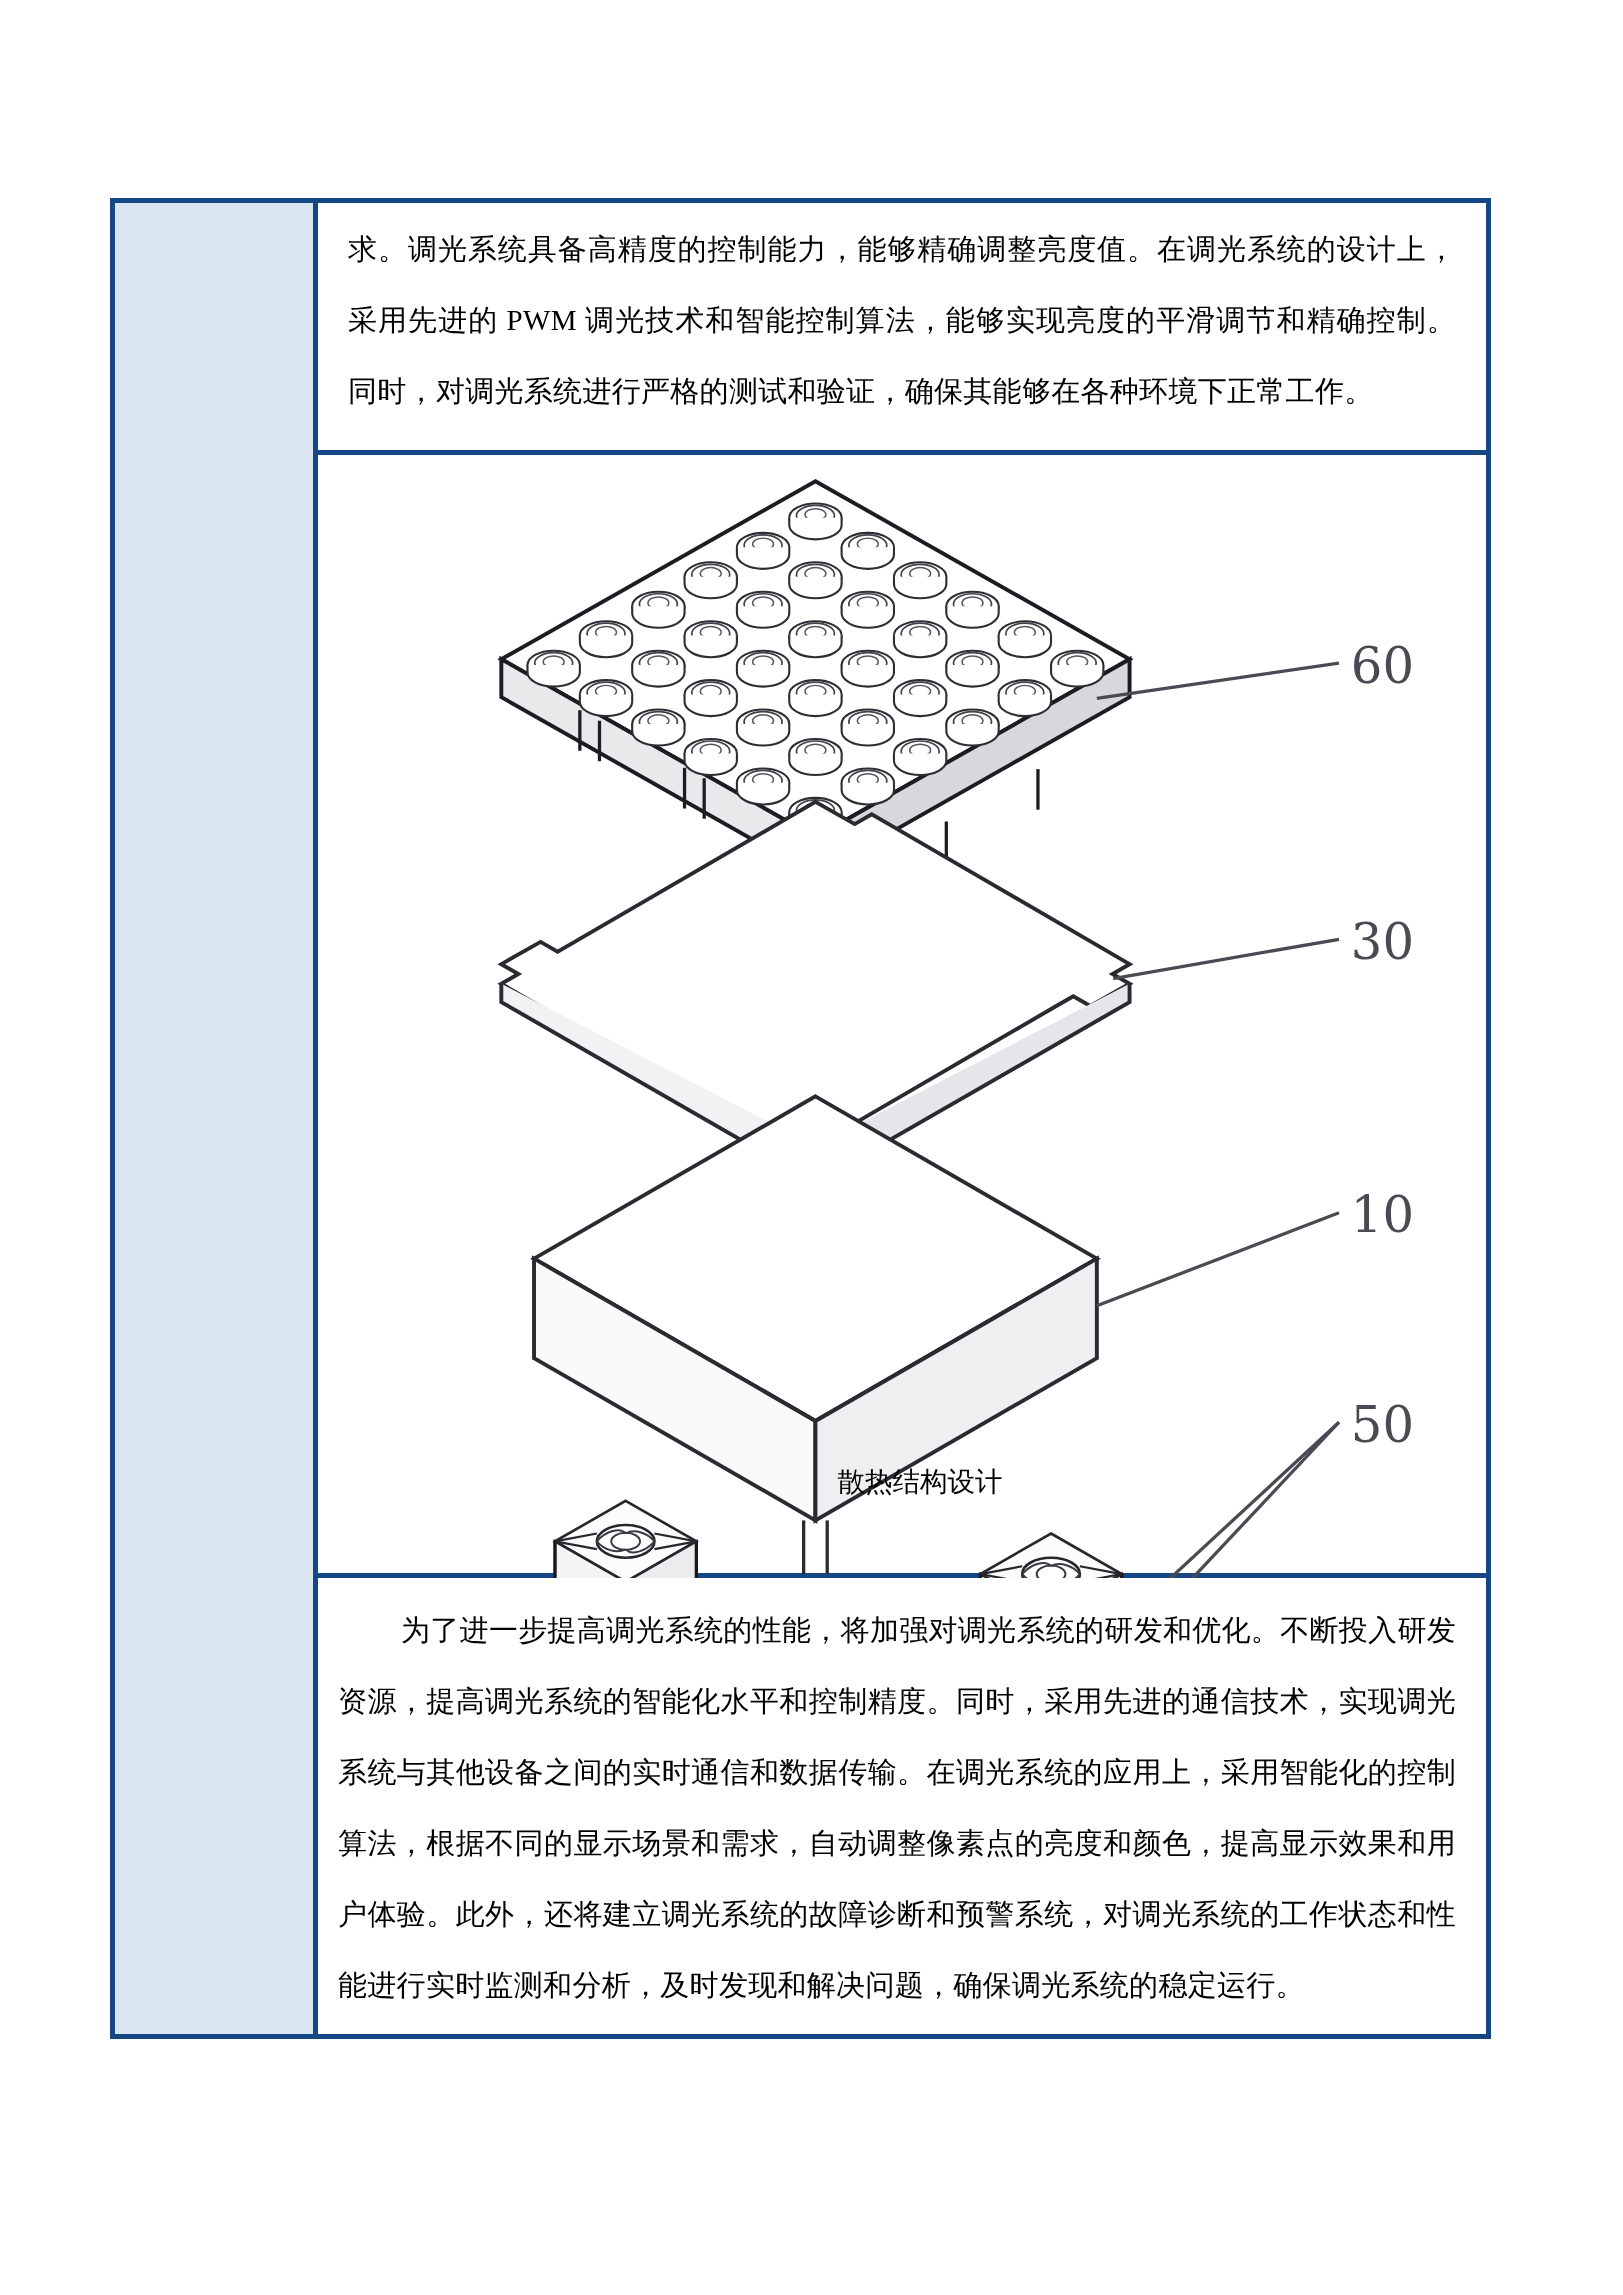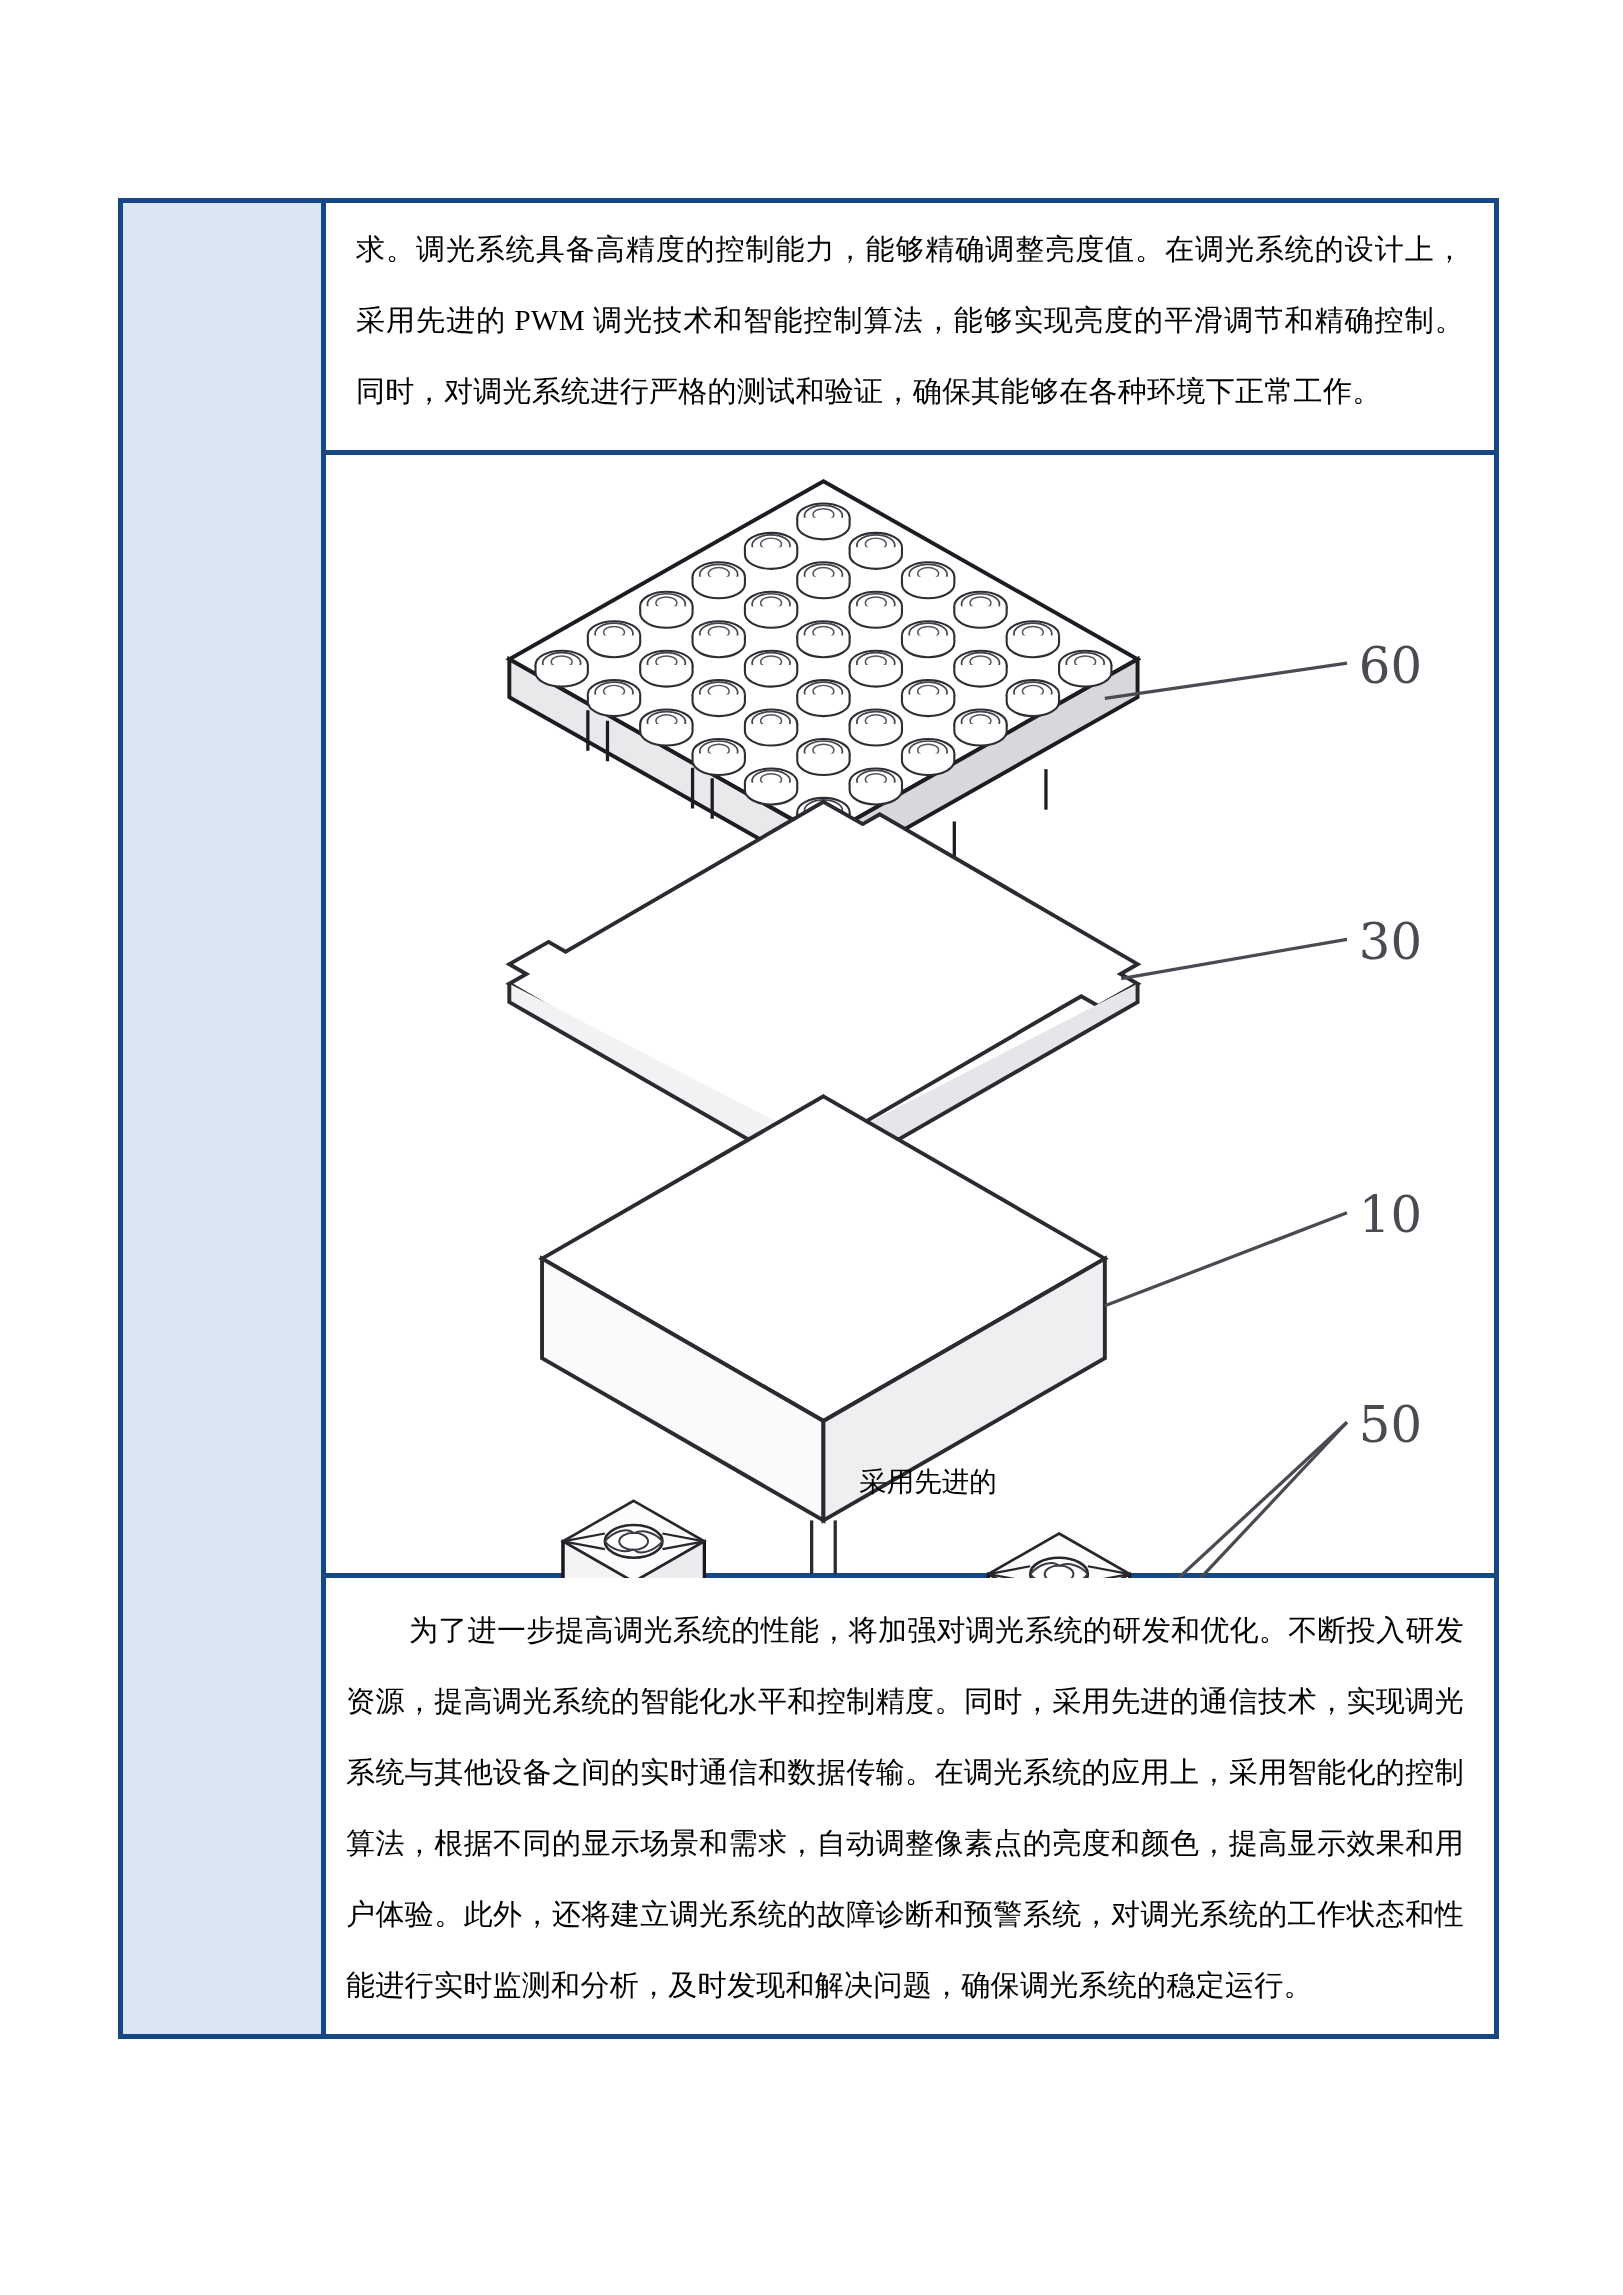--- a/index.html
+++ b/index.html
@@ -20,21 +20,21 @@
     position: absolute;
     left: 0; top: 0;
     width: 1623px;
     height: 2295px;
     background: #ffffff;
   }
 
   
   #doc-table {
     position: absolute;
-    left: 118px;
+    left: 110px;
     top: 198px;
     width: 1381px;       
     height: 1841px;      
     box-sizing: border-box;
     border: 5.9px solid #164785;
     display: flex;
     flex-direction: row;
     background: #ffffff;
   }
 
@@ -376,21 +376,21 @@
             <g>
               <text class="leader-num" x="1578" y="348">60</text>
               <text class="leader-num" x="1578" y="770">30</text>
               <text class="leader-num" x="1578" y="1188">10</text>
               <text class="leader-num" x="1578" y="1508">50</text>
               <text class="leader-num" x="1578" y="1892">11</text>
               <text class="leader-num" x="1578" y="2182">10</text>
             </g>
           </svg>
 
-          <div id="figure-caption">采用先进的</div>
+          <div id="figure-caption">散热结构设计</div>
         </div>
       </div>
 
       <div class="content-row" id="row-bottom-text">
         <p class="body-par indent2">为了进一步提高调光系统的性能，将加强对调光系统的研发和优化。不断投入研发资源，提高调光系统的智能化水平和控制精度。同时，采用先进的通信技术，实现调光系统与其他设备之间的实时通信和数据传输。在调光系统的应用上，采用智能化的控制算法，根据不同的显示场景和需求，自动调整像素点的亮度和颜色，提高显示效果和用户体验。此外，还将建立调光系统的故障诊断和预警系统，对调光系统的工作状态和性能进行实时监测和分析，及时发现和解决问题，确保调光系统的稳定运行。</p>
       </div>
 
     </div>
   </div>
 </div>

